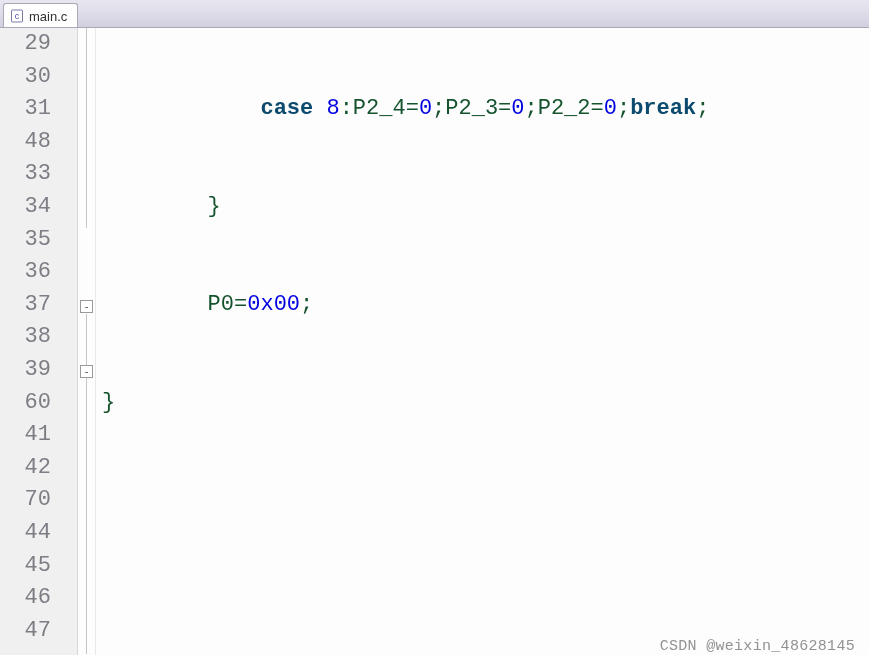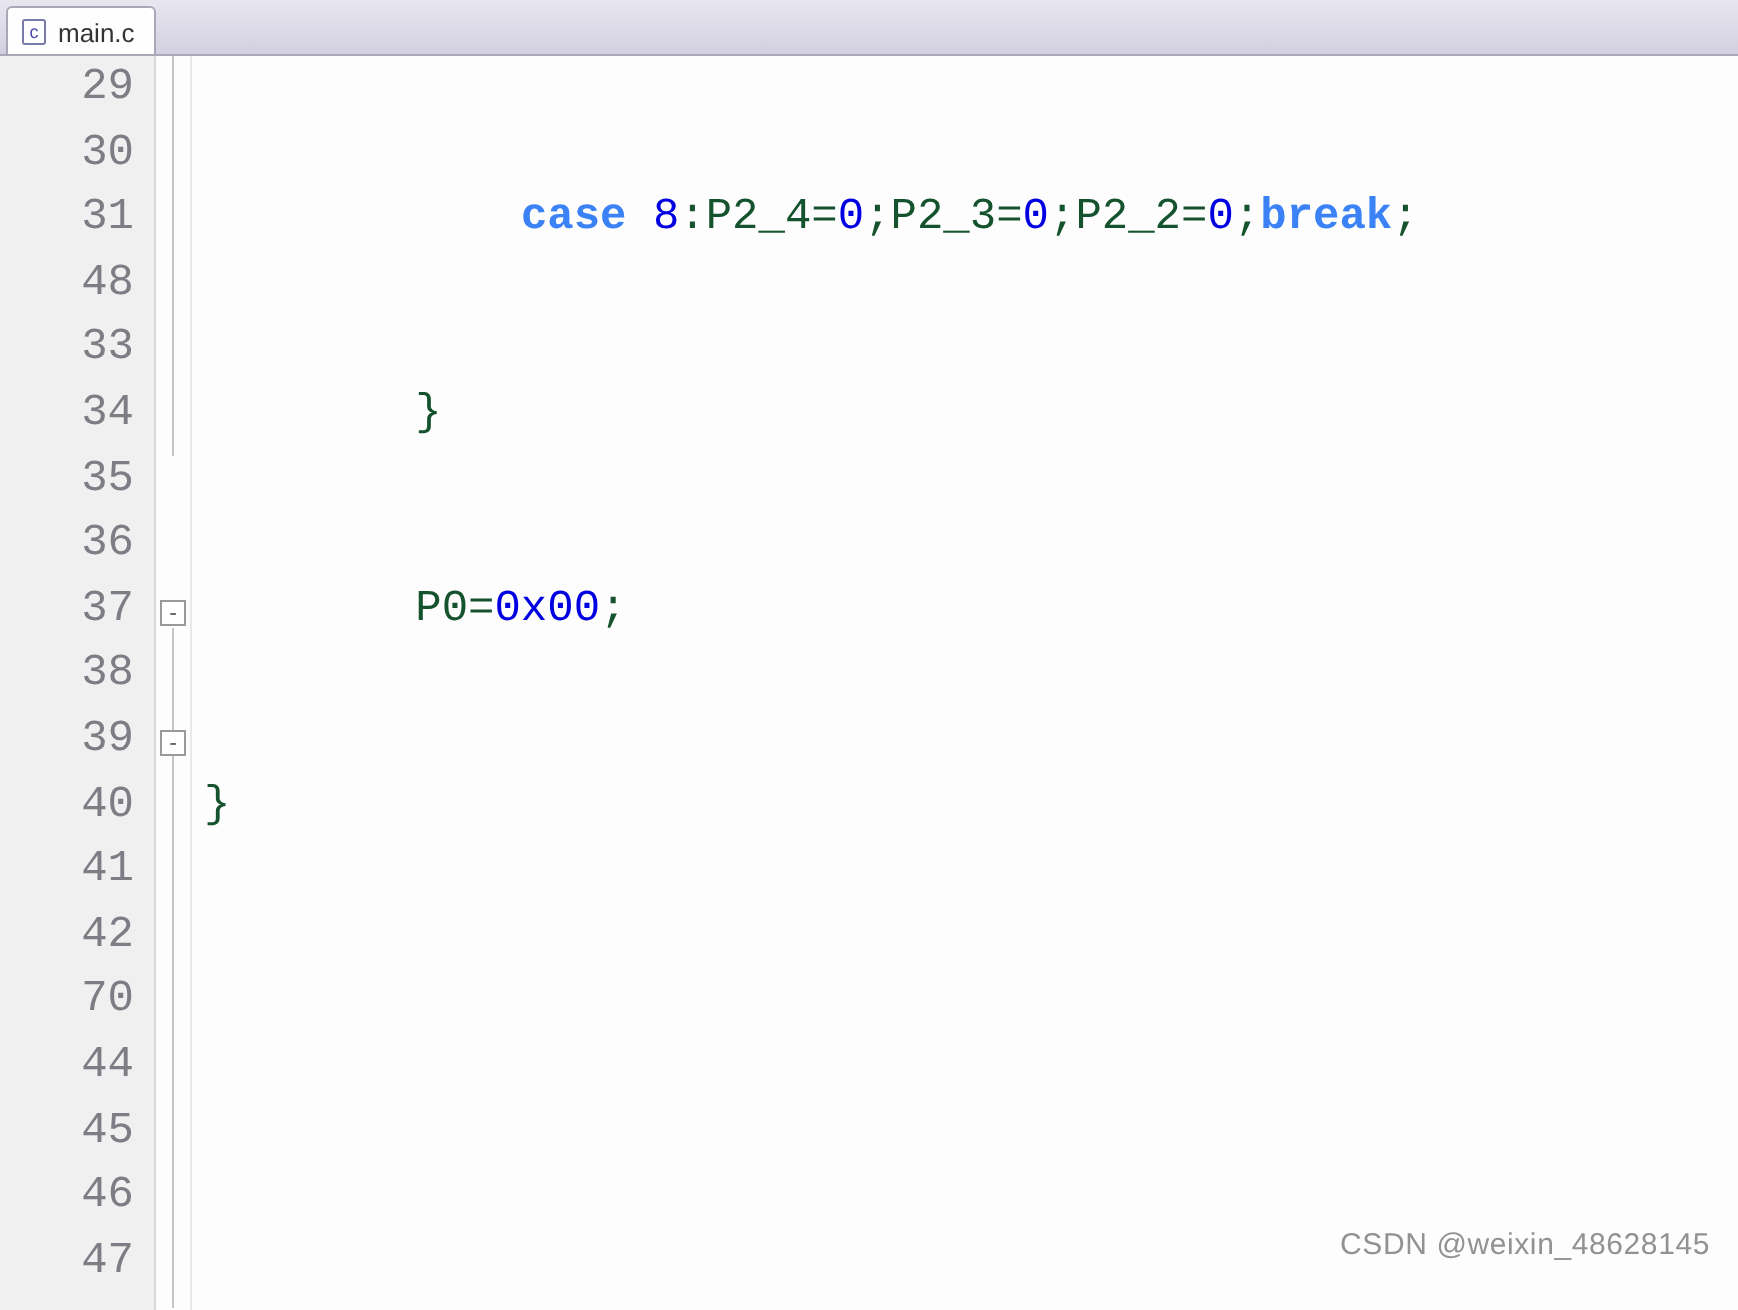--- a/index.html
+++ b/index.html
@@ -44,21 +44,21 @@
     .editor {
       display: flex;
       height: calc(100% - 28px);
       background: #fdfdfd;
     }
     .gutter {
       width: 78px;
       background: #f0f0f0;
       border-right: 1px solid #d8d8d8;
       text-align: right;
-      padding-right: 10px;
+      padding-right: 26px;
       color: #7e7d85;
       font-family: "Courier New", Consolas, monospace;
       user-select: none;
     }
     .gutter-line {
       height: 32.6px;
       line-height: 32.6px;
     }
     .fold-col {
       width: 18px;
@@ -89,28 +89,28 @@
       flex: 1;
       white-space: pre;
       line-height: 32.6px;
       position: relative;
     }
     .code-line {
       height: 32.6px;
       padding-left: 6px;
       position: relative;
     }
-    .kw { color: #3b82f6; font-weight: bold; }
+    .kw { color: #0c4a6e; font-weight: bold; }
     .num { color: #0000e0; }
     .txt { color: #14532d; }
     .watermark {
       position: absolute;
       right: 14px;
-      bottom: 24px;
-      font-family: Liberation Sans, sans-serif;
+      bottom: 0;
+      font-family: Liberation Mono, monospace;
       font-size: 15px;
       color: rgba(110,110,110,0.75);
       letter-spacing: 0.3px;
     }
   </style>
 </head>
 <body>
 
 <div class="tab-bar">
   <div class="tab">
@@ -130,21 +130,21 @@
       <div class="gutter-line">30</div>
       <div class="gutter-line">31</div>
       <div class="gutter-line">48</div>
       <div class="gutter-line">33</div>
       <div class="gutter-line">34</div>
       <div class="gutter-line">35</div>
       <div class="gutter-line">36</div>
       <div class="gutter-line">37</div>
       <div class="gutter-line">38</div>
       <div class="gutter-line">39</div>
-      <div class="gutter-line">40</div>
+      <div class="gutter-line">60</div>
       <div class="gutter-line">41</div>
       <div class="gutter-line">42</div>
       <div class="gutter-line">70</div>
       <div class="gutter-line">44</div>
       <div class="gutter-line">45</div>
       <div class="gutter-line">46</div>
       <div class="gutter-line">47</div>
     </div>
   <div class="fold-col">
     <div class="fold-line" style="top:0;height:200px;"></div>

